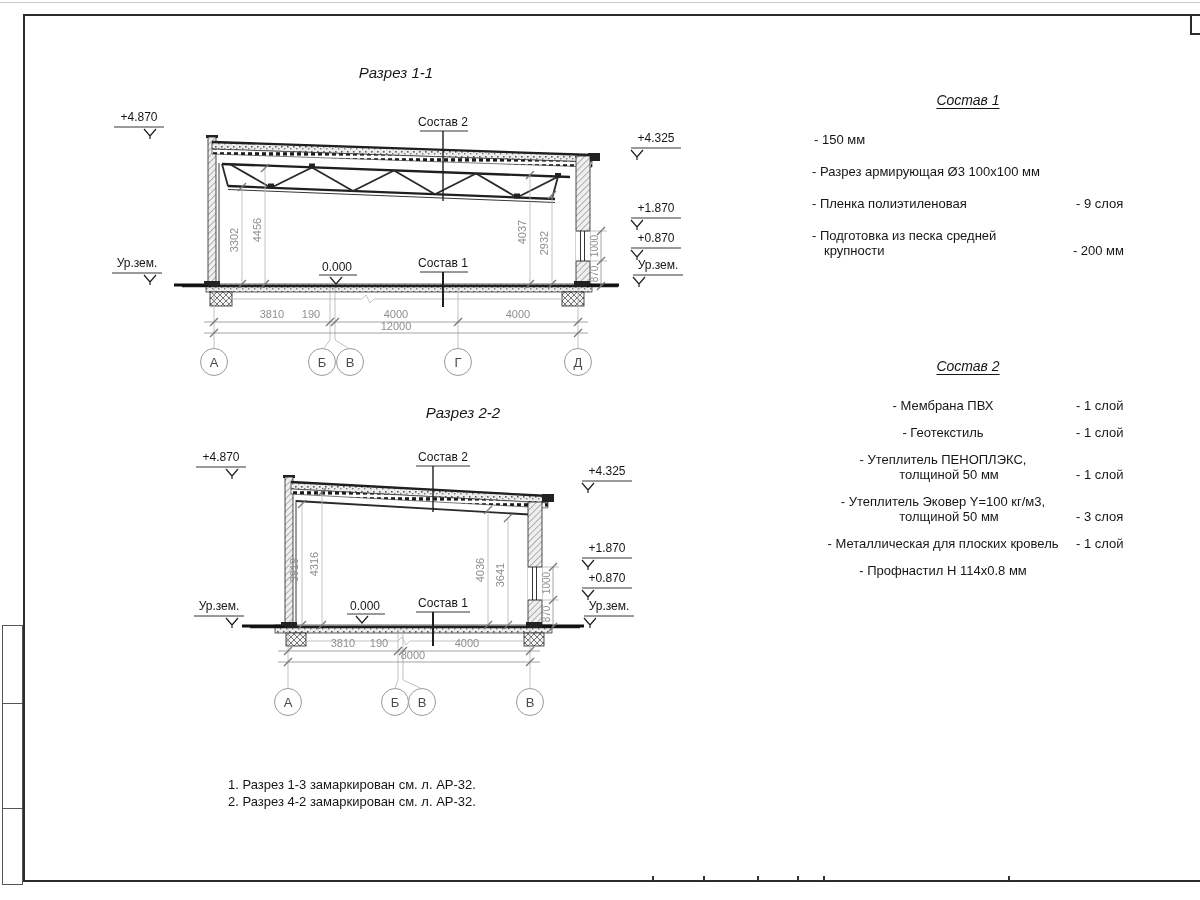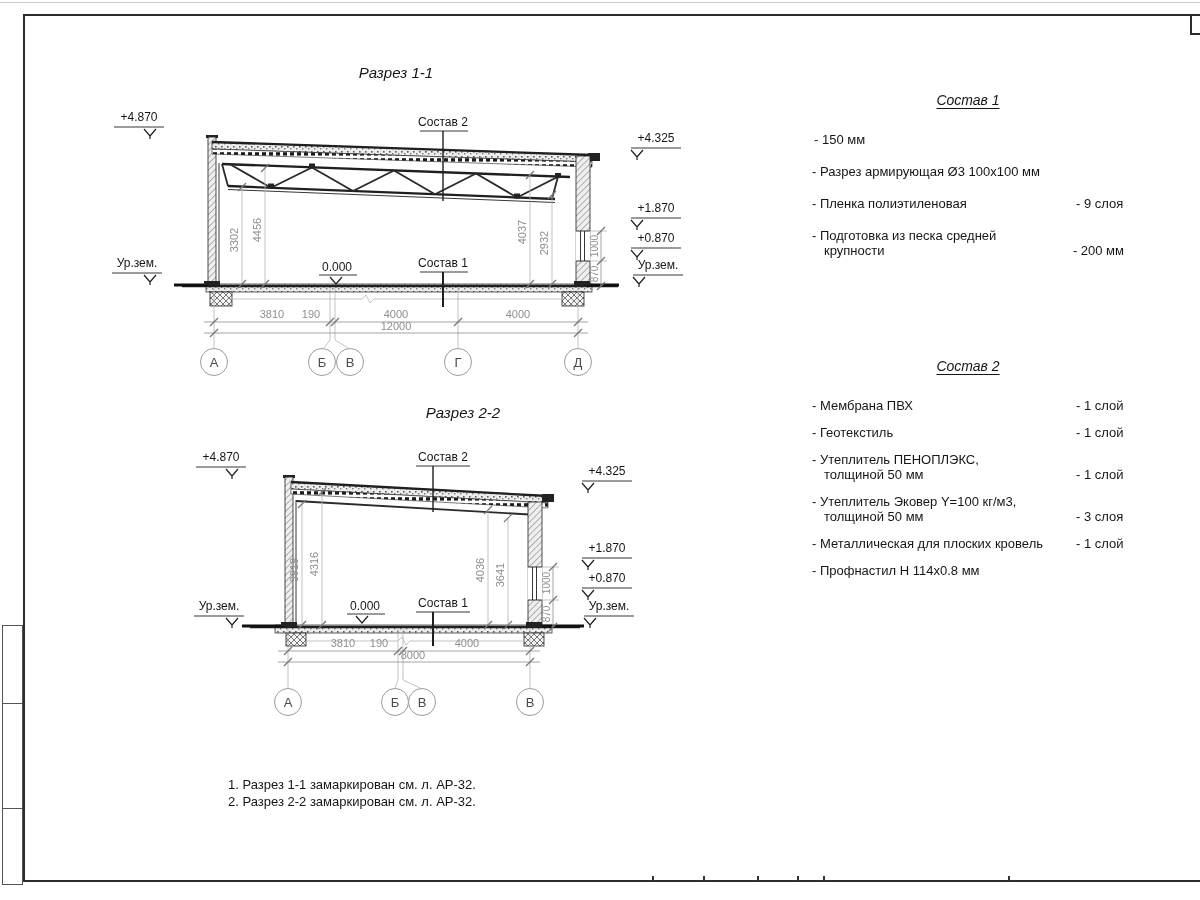--- a/index.html
+++ b/index.html
@@ -28,21 +28,21 @@
   .lnD{stroke:#9a9a9a;stroke-width:0.9;fill:none;}
   .tk{stroke:#777;stroke-width:1.2;fill:none;}
   .vmark{stroke:#1f1f1f;stroke-width:1.2;fill:none;}
   .bub{stroke:#9a9a9a;stroke-width:1;fill:#fff;}
   .comp{position:absolute;left:812px;width:312px;}
   .comp h3{margin:0;text-align:center;font-size:14px;font-style:italic;font-weight:normal;color:#161616;}
   .comp h3 span{text-decoration:underline;text-underline-offset:3px;}
   .comp .items{margin-top:24px;}
   .item{display:flex;font-size:13px;line-height:15px;color:#161616;}
   .comp1 .item{margin-bottom:17px;}
-  .comp2 .item{margin-bottom:12px;}
+  .comp2 .item{margin-bottom:12px;text-align:center;}
   .item .txt{width:250px;white-space:pre-line;padding-left:12px;text-indent:-12px;}
   .item .val{align-self:flex-end;white-space:nowrap;padding-left:2px;}
   .notes{position:absolute;left:228px;top:776px;font-size:13px;line-height:17px;color:#161616;}
 </style>
 </head>
 <body>
 
 <div class="sheet">
   <div class="page-top-edge"></div>
   <div class="frame"></div>
@@ -407,16 +407,16 @@
           <span class="val">- 1 слой</span>
         </div>
       <div class="item">
           <span class="txt">- Профнастил Н 114х0.8 мм</span>
           <span class="val"></span>
         </div>
     </div>
   </div>
 
   <div class="notes">
-    <div>1. Разрез 1-1 замаркирован см. л. АР-32.</div>
-    <div>2. Разрез 2-2 замаркирован см. л. АР-32.</div>
+    <div>1. Разрез 1-3 замаркирован см. л. АР-32.</div>
+    <div>2. Разрез 4-2 замаркирован см. л. АР-32.</div>
   </div>
 </div>
 
 </body></html>

